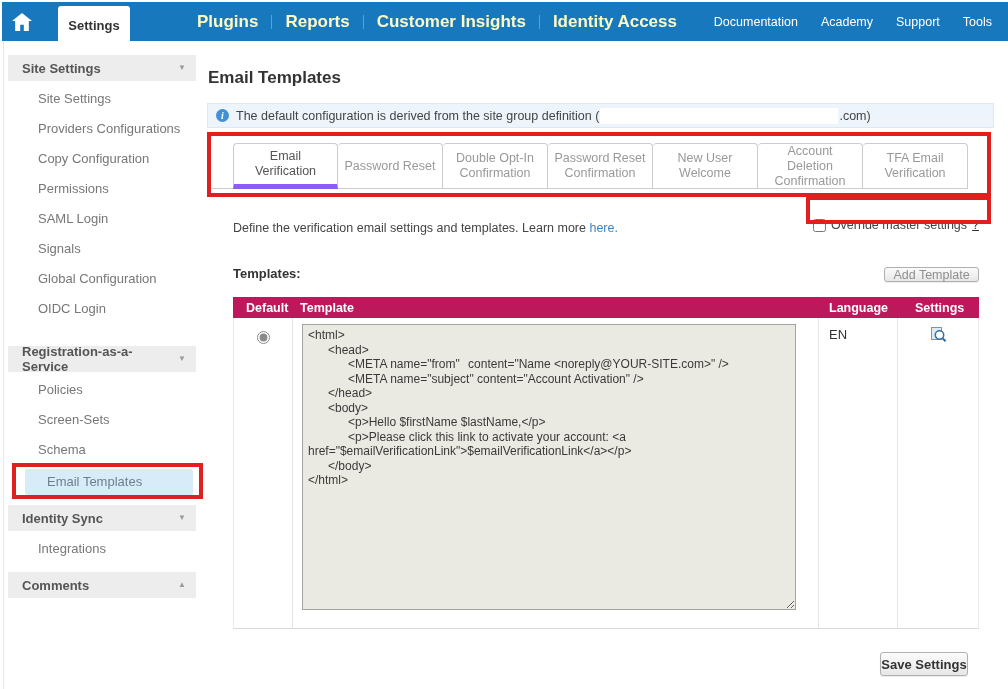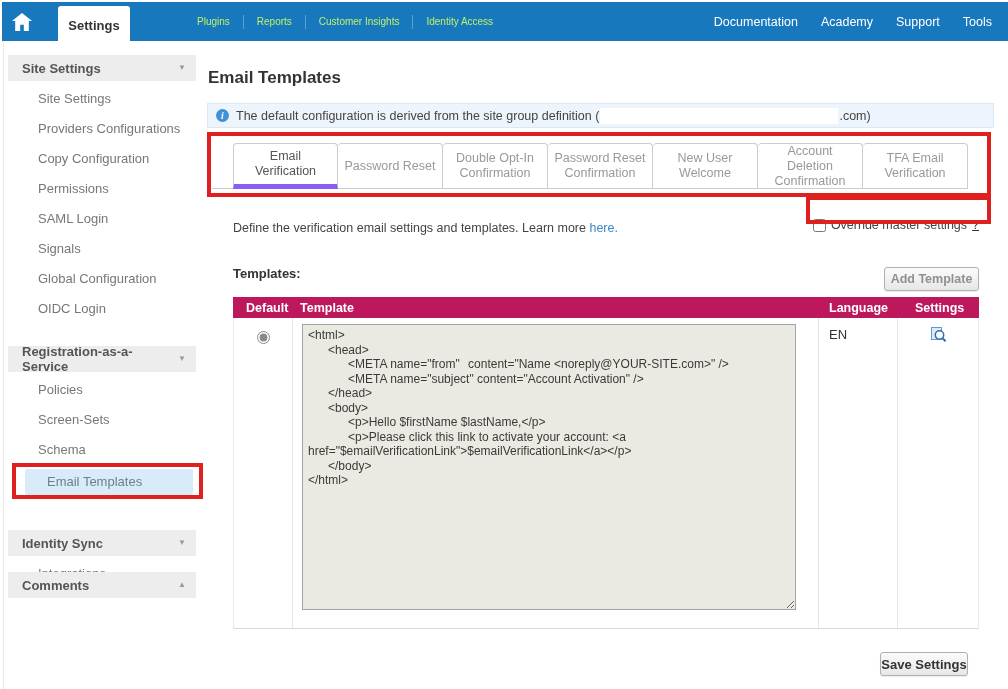--- a/index.html
+++ b/index.html
@@ -10,21 +10,21 @@
     -webkit-font-smoothing:antialiased;
   }
   
   .topnav { position:absolute; top:2px; left:2px; right:0; height:39px;
     background:#1878be; display:flex; align-items:center; }
   .home-btn { width:40px; height:39px; display:flex; align-items:center; justify-content:center; cursor:pointer; }
   .nav-tab-active { position:absolute; left:56px; top:4px; width:72px; height:39px;
     background:#fff; border-radius:3px 3px 2px 2px; color:#333; font-weight:bold; font-size:13px;
     display:flex; align-items:center; justify-content:center; cursor:pointer; }
   .nav-items { display:flex; align-items:center; margin-left:142px; }
-  .nav-item { color:#bef264; font-weight:normal; font-size:10px; padding:0 13px; cursor:pointer; white-space:nowrap; }
+  .nav-item { color:#fef9c3; font-weight:bold; font-size:17px; padding:0 13px; cursor:pointer; white-space:nowrap; }
   .nav-sep { width:1px; height:14px; background:#5da0d2; }
   .nav-links { margin-left:auto; display:flex; align-items:center; gap:23px; padding-right:16px; }
   .nav-link { color:#fff; font-size:12.5px; cursor:pointer; white-space:nowrap; }
   .page-edge { position:absolute; left:3px; top:41px; bottom:0; width:1px; background:#e9e9e9; }
 
   
   .sidebar { position:absolute; left:8px; top:0; width:188px; }
   .side-section { position:absolute; left:0; width:188px; }
   .side-header { height:26px; background:#ededed; display:flex; align-items:center;
     padding:0 10px 0 14px; font-weight:bold; font-size:13px; color:#555; cursor:pointer; }
@@ -57,22 +57,22 @@
   .override-row input { width:13px; height:13px; }
   .help-link { color:#333; text-decoration:underline; cursor:pointer; }
 
   .desc { position:absolute; left:233px; top:221px; font-size:12.5px; color:#444; }
   .link { color:#3d85c6; cursor:pointer; }
 
   .tmpl-label { position:absolute; left:233px; top:266px; font-size:13px; font-weight:bold; color:#333; }
   .btn { background:linear-gradient(#fbfbfb,#e7e7e7); border:1px solid #b0b0b0; border-radius:3px;
     display:flex; align-items:center; justify-content:center; cursor:pointer;
     box-shadow:0 1px 1px rgba(0,0,0,.08); }
-  .add-btn { position:absolute; left:884px; top:267px; width:95px; height:24px;
-    font-size:12.5px; font-weight:bold; color:#909090; }
+  .add-btn { position:absolute; left:884px; top:267px; width:95px; height:15px;
+    font-size:12.5px; font-weight:normal; color:#909090; }
   .save-btn { position:absolute; left:880px; top:652px; width:88px; height:24px;
     font-size:13px; font-weight:bold; color:#333; }
 
   
   .tmpl-table { position:absolute; left:233px; top:297px; width:746px; }
   .thead { display:flex; height:21px; background:#be185d; color:#fff; font-size:12.5px;
     font-weight:bold; align-items:center; }
   .th { height:21px; display:flex; align-items:center; }
   .th-default { width:60px; padding-left:13px; }
   .th-template { width:526px; padding-left:7px;text-align:center; }
@@ -150,21 +150,21 @@
       <span>Registration-as-a-Service</span>
       <span class="tri">▼</span>
     </div>
     <div style="height:3px"></div>
     <div class="side-item">Policies</div>
     <div class="side-item">Screen-Sets</div>
     <div class="side-item">Schema</div>
     <div class="side-item selected">Email Templates</div>
   </div>
 
-  <div class="side-section" style="top:530px">
+  <div class="side-section" style="top:505px">
     <div class="side-header">
       <span>Identity Sync</span>
       <span class="tri">▼</span>
     </div>
     <div style="height:3px"></div>
     <div class="side-item">Integrations</div>
   </div>
 
   <div class="side-section" style="top:572px">
     <div class="side-header">

